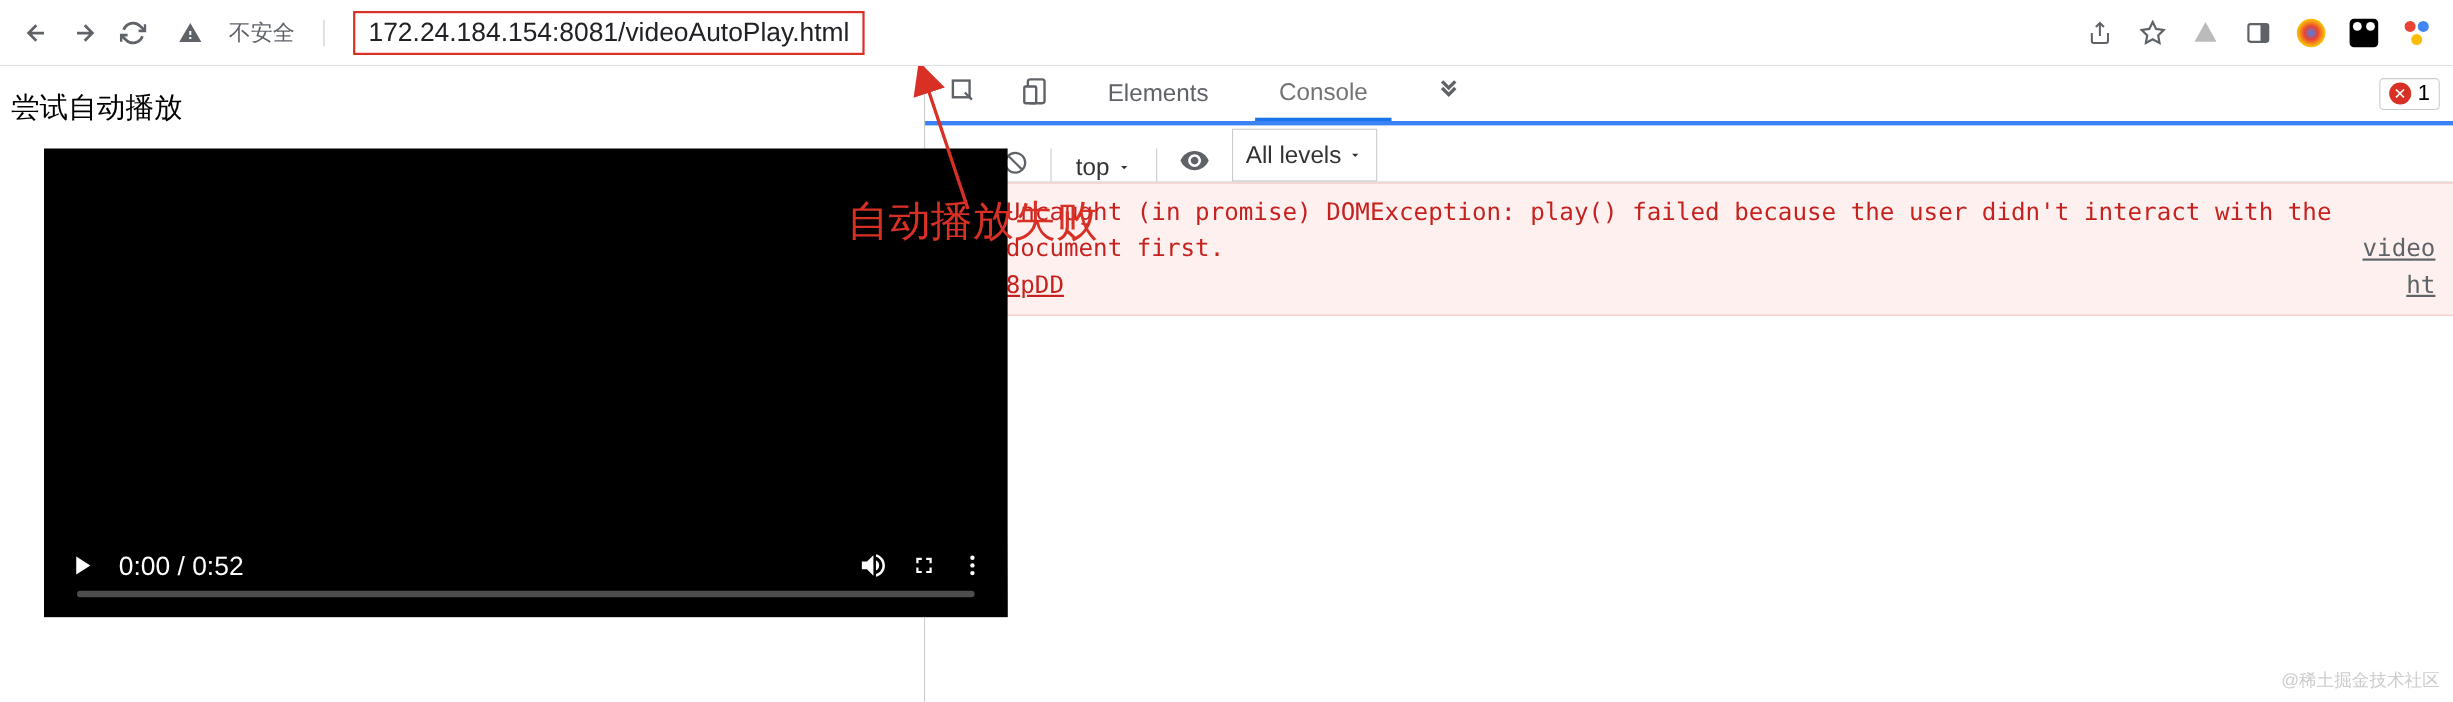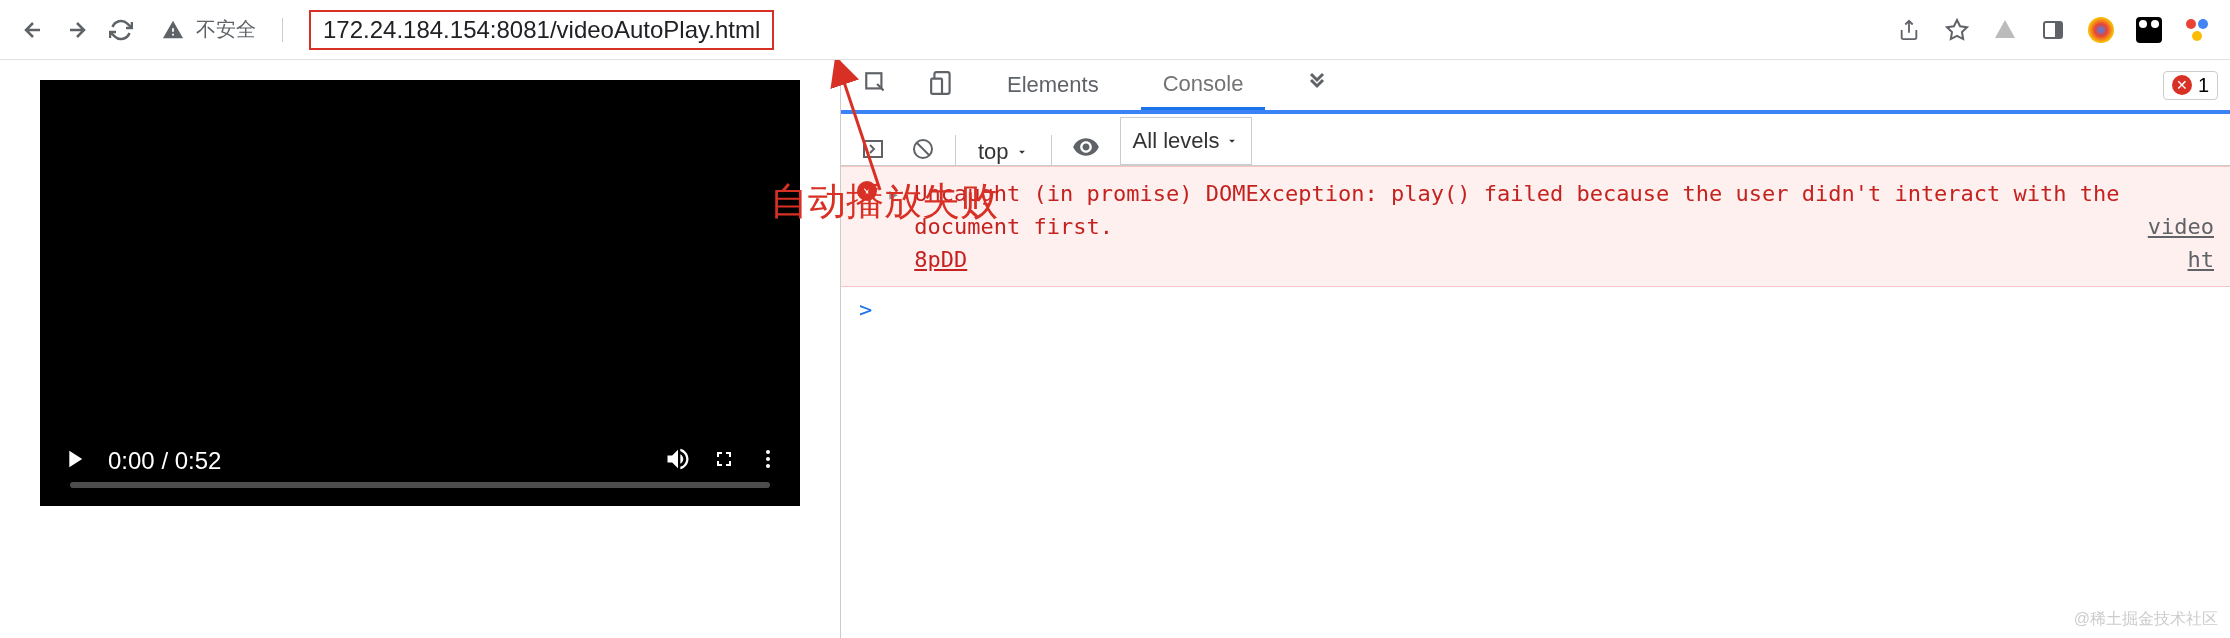--- a/index.html
+++ b/index.html
@@ -1,34 +1,34 @@
 <!DOCTYPE html>
 <html><head>
   <meta charset="utf-8">
   <style>
     * { margin: 0; padding: 0; box-sizing: border-box; }
     body { font-family: -apple-system, BlinkMacSystemFont, "Segoe UI", Arial, sans-serif; background: #fff; width: 2230px; height: 638px; overflow: hidden; position: relative; }
     
     
     .toolbar { height: 60px; display: flex; align-items: center; padding: 0 20px; gap: 18px; border-bottom: 1px solid #e0e0e0; }
     .nav-btn { width: 26px; height: 26px; display: flex; align-items: center; justify-content: center; color: #5f6368; cursor: pointer; }
-    .security-chip { display: flex; align-items: center; gap: 12px; color: #5f6368; font-size: 20px; margin-left: 10px; }
+    .security-chip { display: flex; align-items: center; gap: 24px; color: #5f6368; font-size: 20px; margin-left: 10px; }
     .divider-v { width: 1px; height: 24px; background: #ccc; margin: 0 8px; }
     .url-box { border: 2px solid #d93025; padding: 4px 12px; font-size: 24px; color: #202124; }
     .toolbar-right { margin-left: auto; display: flex; align-items: center; gap: 22px; }
     .tb-icon { width: 26px; height: 26px; display: flex; align-items: center; justify-content: center; color: #5f6368; }
     .ext-icon { width: 26px; height: 26px; border-radius: 4px; }
     
     
     .content { display: flex; height: calc(100% - 60px); }
     .page-area { width: 840px; padding: 20px 10px; position: relative; }
     .page-title { font-size: 26px; font-weight: 400; margin-bottom: 20px; }
     
     
-    .video-player { width: 760px; height: 426px; background: #000; margin-left: 30px; position: relative; }
+    .video-player { width: 876px; height: 426px; background: #000; margin-left: 30px; position: relative; }
     .video-controls { position: absolute; bottom: 0; left: 0; right: 0; height: 90px; background: linear-gradient(to top, rgba(0,0,0,0.8), transparent); display: flex; align-items: center; padding: 0 20px; gap: 20px; }
     .video-controls .time { color: #fff; font-size: 24px; }
     .video-controls .spacer { flex: 1; }
     .video-progress { position: absolute; bottom: 18px; left: 30px; right: 30px; height: 6px; background: rgba(255,255,255,0.3); border-radius: 3px; }
     .vc-icon { color: #fff; cursor: pointer; }
     
     
     .annotation { position: absolute; left: 770px; top: 176px; color: #d93025; font-size: 38px; }
     .arrow-svg { position: absolute; left: 830px; top: 60px; }
     
@@ -120,20 +120,21 @@
     <div class="ext-icon" style="position:relative;">
       <div style="position:absolute;top:2px;left:2px;width:10px;height:10px;background:#ea4335;border-radius:50%;"></div>
       <div style="position:absolute;top:2px;right:2px;width:10px;height:10px;background:#4285f4;border-radius:50%;"></div>
       <div style="position:absolute;bottom:2px;left:8px;width:10px;height:10px;background:#fbbc05;border-radius:50%;"></div>
     </div>
   </div>
 </div>
 
 <div class="content">
   <div class="page-area">
+    <div class="page-title">尝试自动播放</div>
     <div class="video-player">
       <div class="video-controls">
         <div class="vc-icon">
           <svg width="28" height="28" viewBox="0 0 24 24" fill="currentColor">
               <path d="M8 5v14l11-7z"></path>
             </svg>
         </div>
         <span class="time">0:00 / 0:52</span>
         <div class="spacer"></div>
         <div class="vc-icon">

